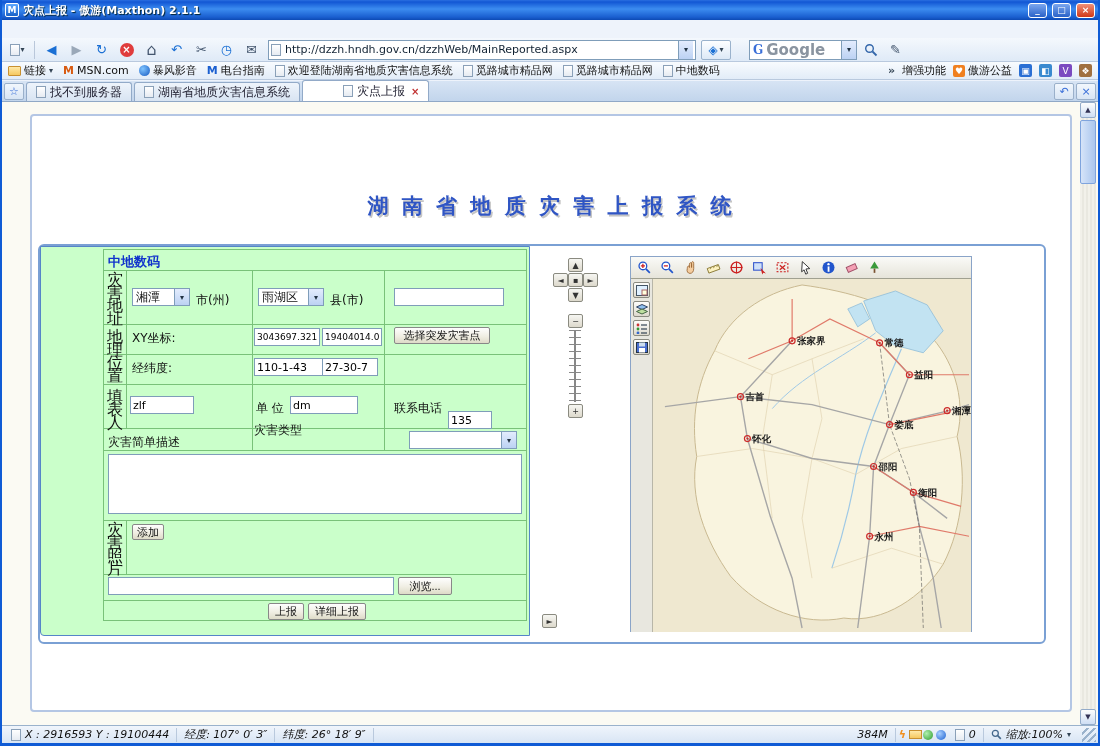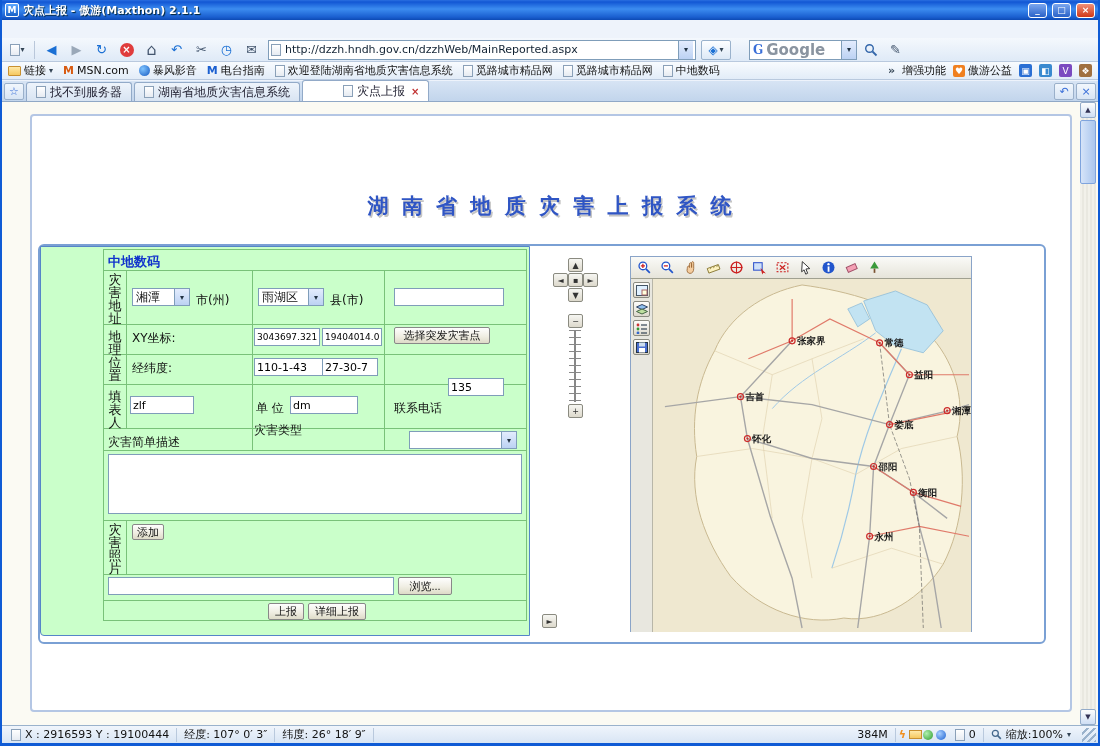--- a/index.html
+++ b/index.html
@@ -84,21 +84,21 @@
   .content-frame { position: absolute; left: 6px; top: 128px; width: 1008px; height: 400px;
     border: 2px solid #7aa0d4; border-radius: 6px; pointer-events: none; }
 
   
   .form-panel { position: absolute; left: 8px; top: 130px; width: 490px; height: 390px; background: #caffca;
     border: 1px solid #5585c8; border-radius: 0 0 0 4px; }
   .ftable { position: absolute; left: 62px; top: 2px; width: 424px; height: 372px; border: 1px solid #79c279; }
   .hline { position: absolute; left: 0; width: 100%; height: 1px; background: #79c279; }
   .vline { position: absolute; width: 1px; background: #79c279; }
   .fheader { position: absolute; left: 4px; top: 3px; font-weight: bold; font-size: 13px; color: #1133cc; }
-  .vlabel { position: absolute; width: 22px; text-align: center; line-height: 13px; font-size: 13px;
+  .vlabel { position: absolute; width: 22px; text-align: center; line-height: 13px; font-size: 16px;
     word-break: break-all; color: #111; }
   .flabel { position: absolute; font-size: 12px; color: #111; }
   .flabel.b { font-weight: normal; }
   .fin { position: absolute; height: 18px; border: 1px solid #7f9db9; background: #fff; font-size: 11px;
     padding: 0 2px; font-family: inherit; }
   .fin.tiny { font-size: 9px; }
   .combo { position: absolute; height: 18px; background: #fff; border: 1px solid #7f9db9; display: flex; align-items: center; }
   .combo .ct { flex: 1; padding: 0 3px; font-size: 12px; overflow: hidden; white-space: nowrap; }
   .xpbtn { position: absolute; background: linear-gradient(#fefefe,#f0eee3 55%,#dedbc8); border: 1px solid #888;
     border-radius: 2px; font-size: 11px; display: flex; align-items: center; justify-content: center; color: #111; }
@@ -137,21 +137,21 @@
   .sbtn { position: absolute; left: 0; width: 16px; height: 16px; background: linear-gradient(#fdfdfd,#cfdef4);
     border: 1px solid #93abc9; border-radius: 2px; font-size: 7px; color: #335; display: flex;
     align-items: center; justify-content: center; }
   .sthumb { position: absolute; left: 0; top: 18px; width: 16px; height: 64px;
     background: linear-gradient(90deg,#d6e4f8,#aac6ee); border: 1px solid #7fa4dd; border-radius: 2px; }
 
   
   .statusbar { position: absolute; left: 0; bottom: 0; right: 0; height: 18px; display: flex; align-items: center;
     background: linear-gradient(#f0f5fc,#d8e5f4); border-top: 1px solid #9ab2cc; font-size: 11px; padding: 0 2px; }
   .sseg { display: flex; align-items: center; gap: 4px; padding: 0 7px; height: 14px;
-    border-right: 1px solid #b9c9dd; }
+    border-right: 1px solid #b9c9dd; font-style: italic; }
   .sspacer { flex: 1; }
   .micon { width: 13px; height: 13px; display: flex; align-items: center; justify-content: center; font-size: 11px; }
   .fold { width: 13px; height: 9px; background: linear-gradient(#ffe9a8,#f5c860); border: 1px solid #c89030; }
   .dot-green { width: 10px; height: 10px; border-radius: 50%; background: radial-gradient(circle at 35% 35%,#b0f0b0,#2a9a2a); }
   .dot-blue { width: 10px; height: 10px; border-radius: 50%; background: radial-gradient(circle at 35% 35%,#a8d0ff,#1a5fd0); }
   .grip { width: 14px; height: 14px; margin-left: 4px;
     background: repeating-linear-gradient(135deg, transparent 0 3px, #9ab2cc 3px 5px); }
 </style>
 </head>
 <body>
@@ -320,21 +320,21 @@
           <button class="xpbtn" style="left:290px;top:77px;width:96px;height:17px">选择突发灾害点</button>
           <span class="flabel b" style="left:28px;top:110px">经纬度:</span>
           <input class="fin" style="left: 150px; top: 108px; width: 81px;" value="110-1-43">
           <input class="fin" style="left: 218px; top: 108px; width: 56px;" value="27-30-7">
 
           <div class="vlabel" style="top:140px;left:0">填表人</div>
           <input class="fin" style="left: 26px; top: 146px; width: 64px;" value="zlf">
           <span class="flabel b" style="left:152px;top:150px">单 位</span>
           <input class="fin" style="left: 186px; top: 146px; width: 68px;" value="dm">
           <span class="flabel b" style="left:290px;top:150px">联系电话</span>
-          <input class="fin" style="left: 344px; top: 128px; width: 56px;" value="135">
+          <input class="fin" style="left: 344px; top: 161px; width: 44px;" value="135">
 
           <span class="flabel b" style="left:4px;top:184px">灾害简单描述</span>
           <span class="flabel b" style="left:150px;top:172px">灾害类型</span>
           <div class="combo" style="left:305px;top:181px;width:108px">
             <span class="ct"></span>
             <span class="combo-btn">▾</span>
           </div>
 
           <textarea class="ftextarea" style="left: 4px; top: 204px; width: 414px; height: 60px;"></textarea>
 

